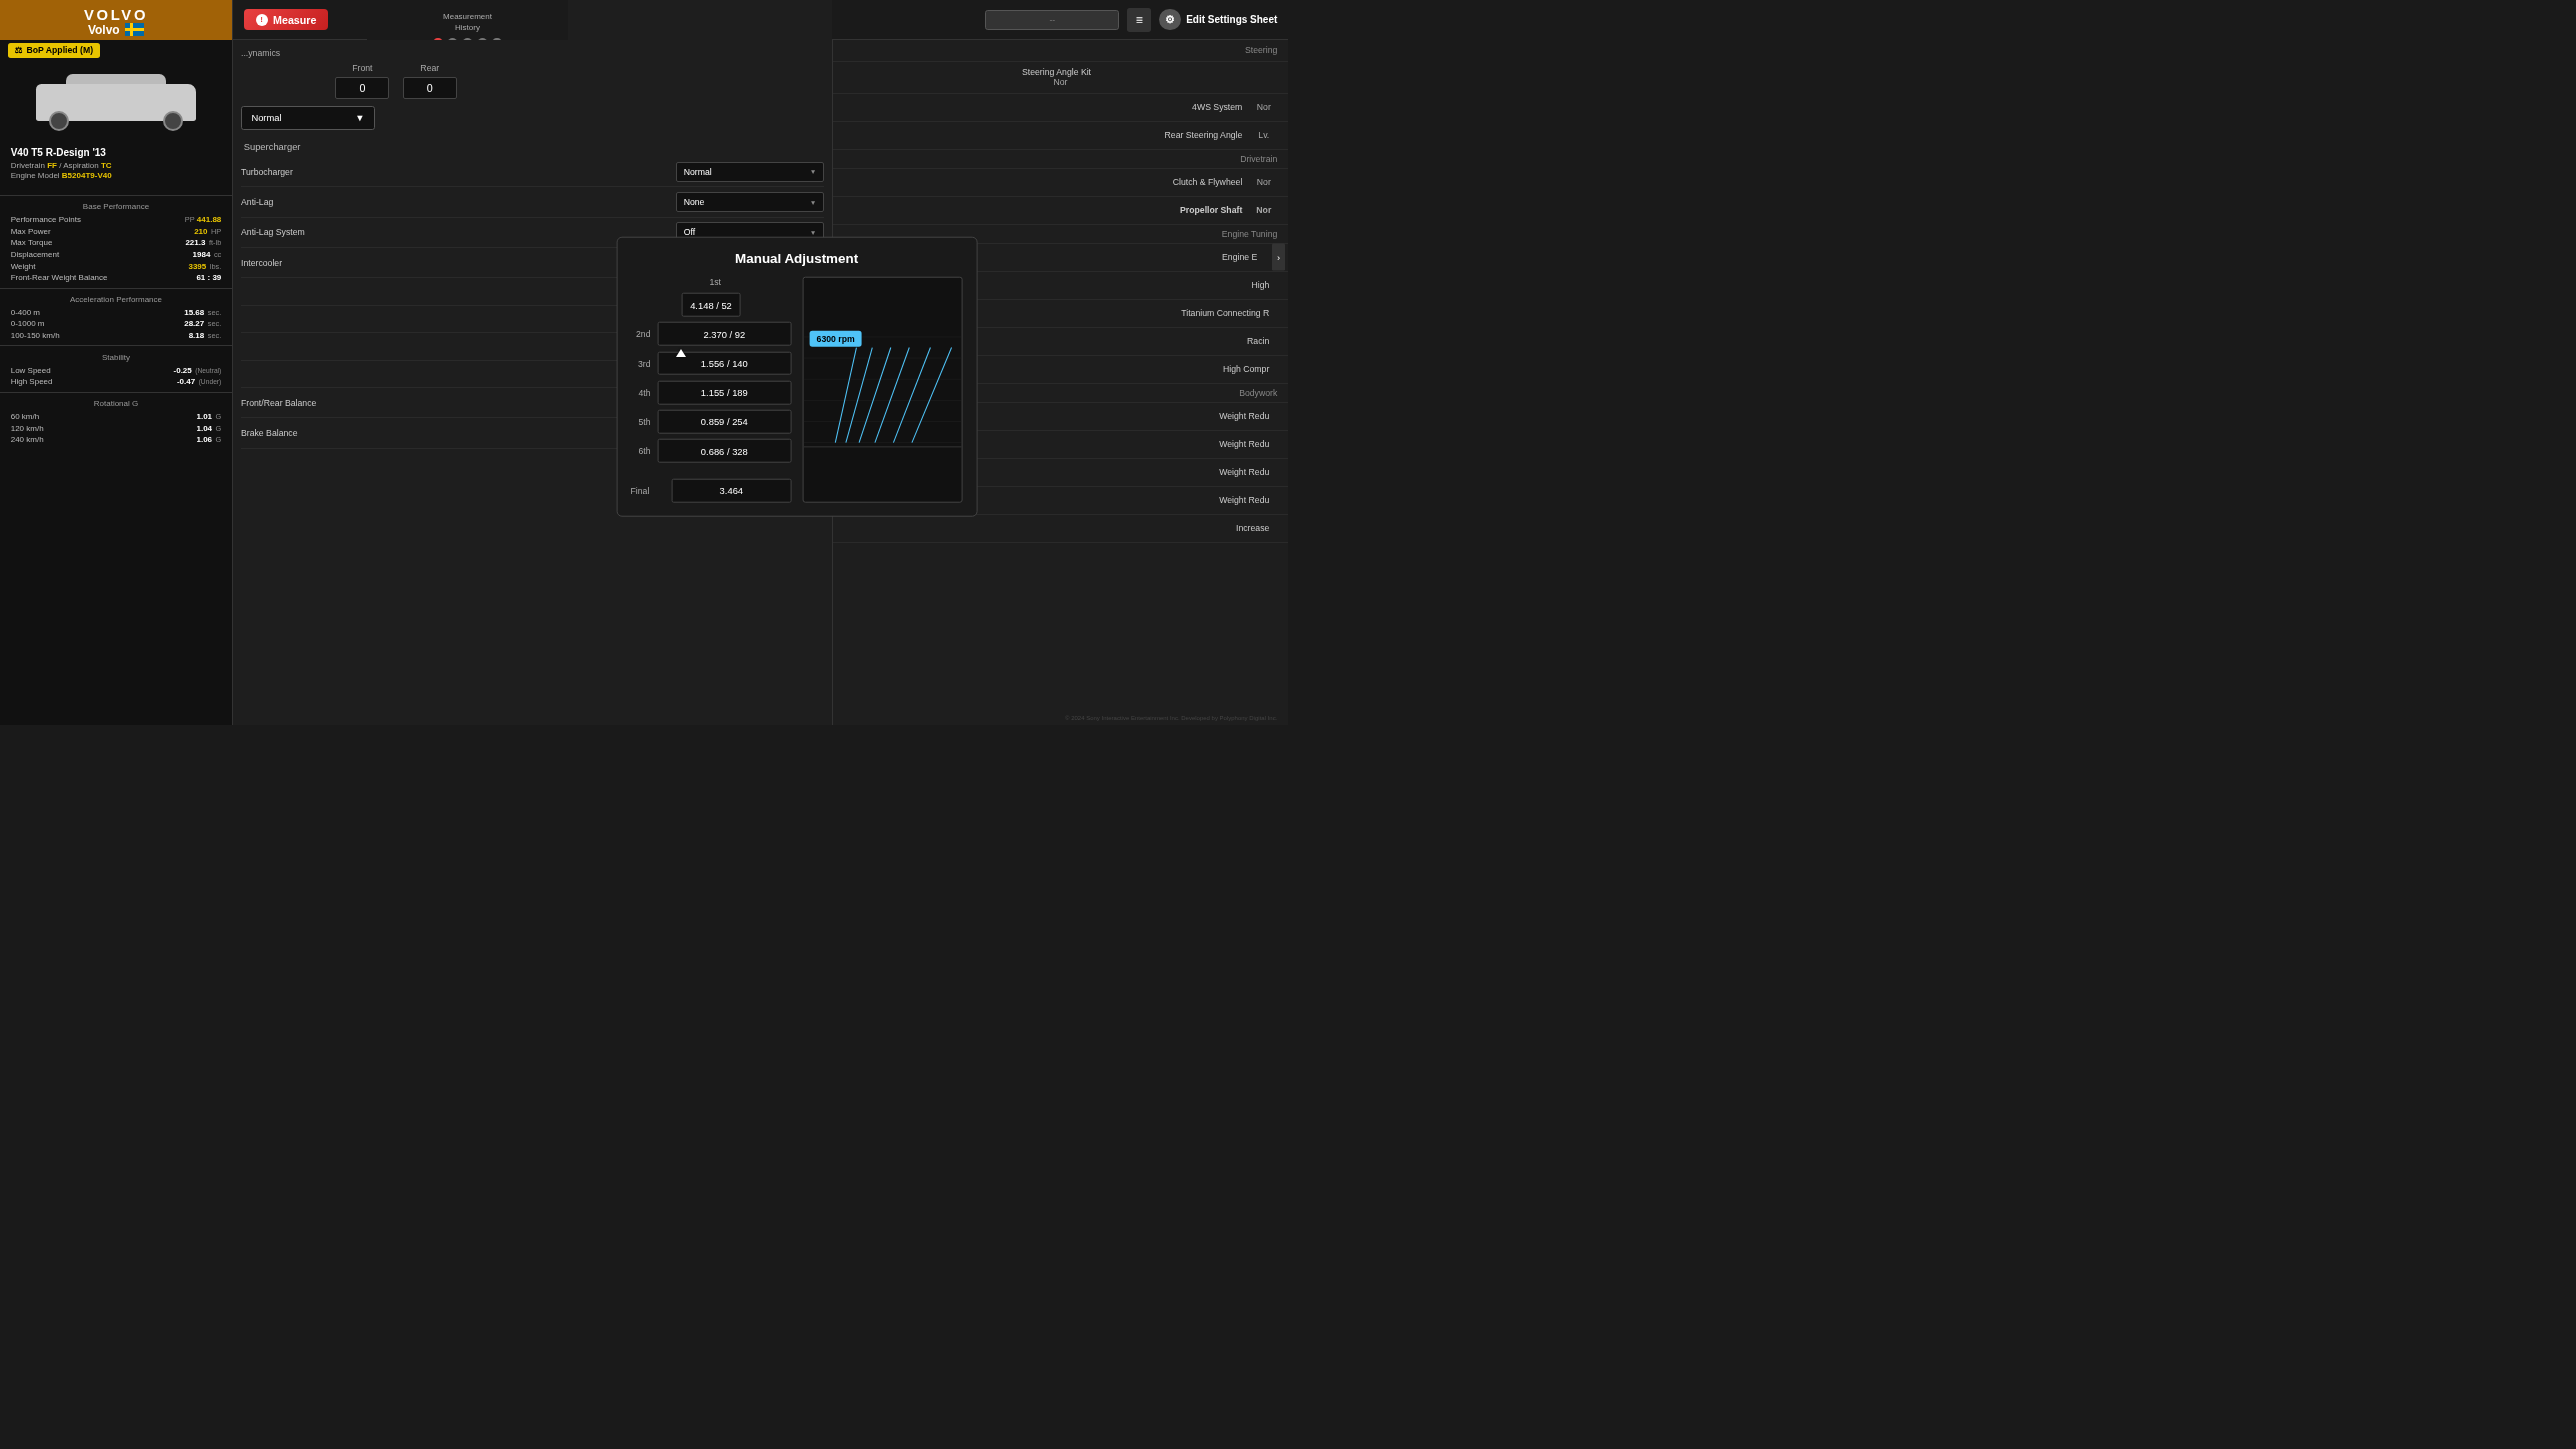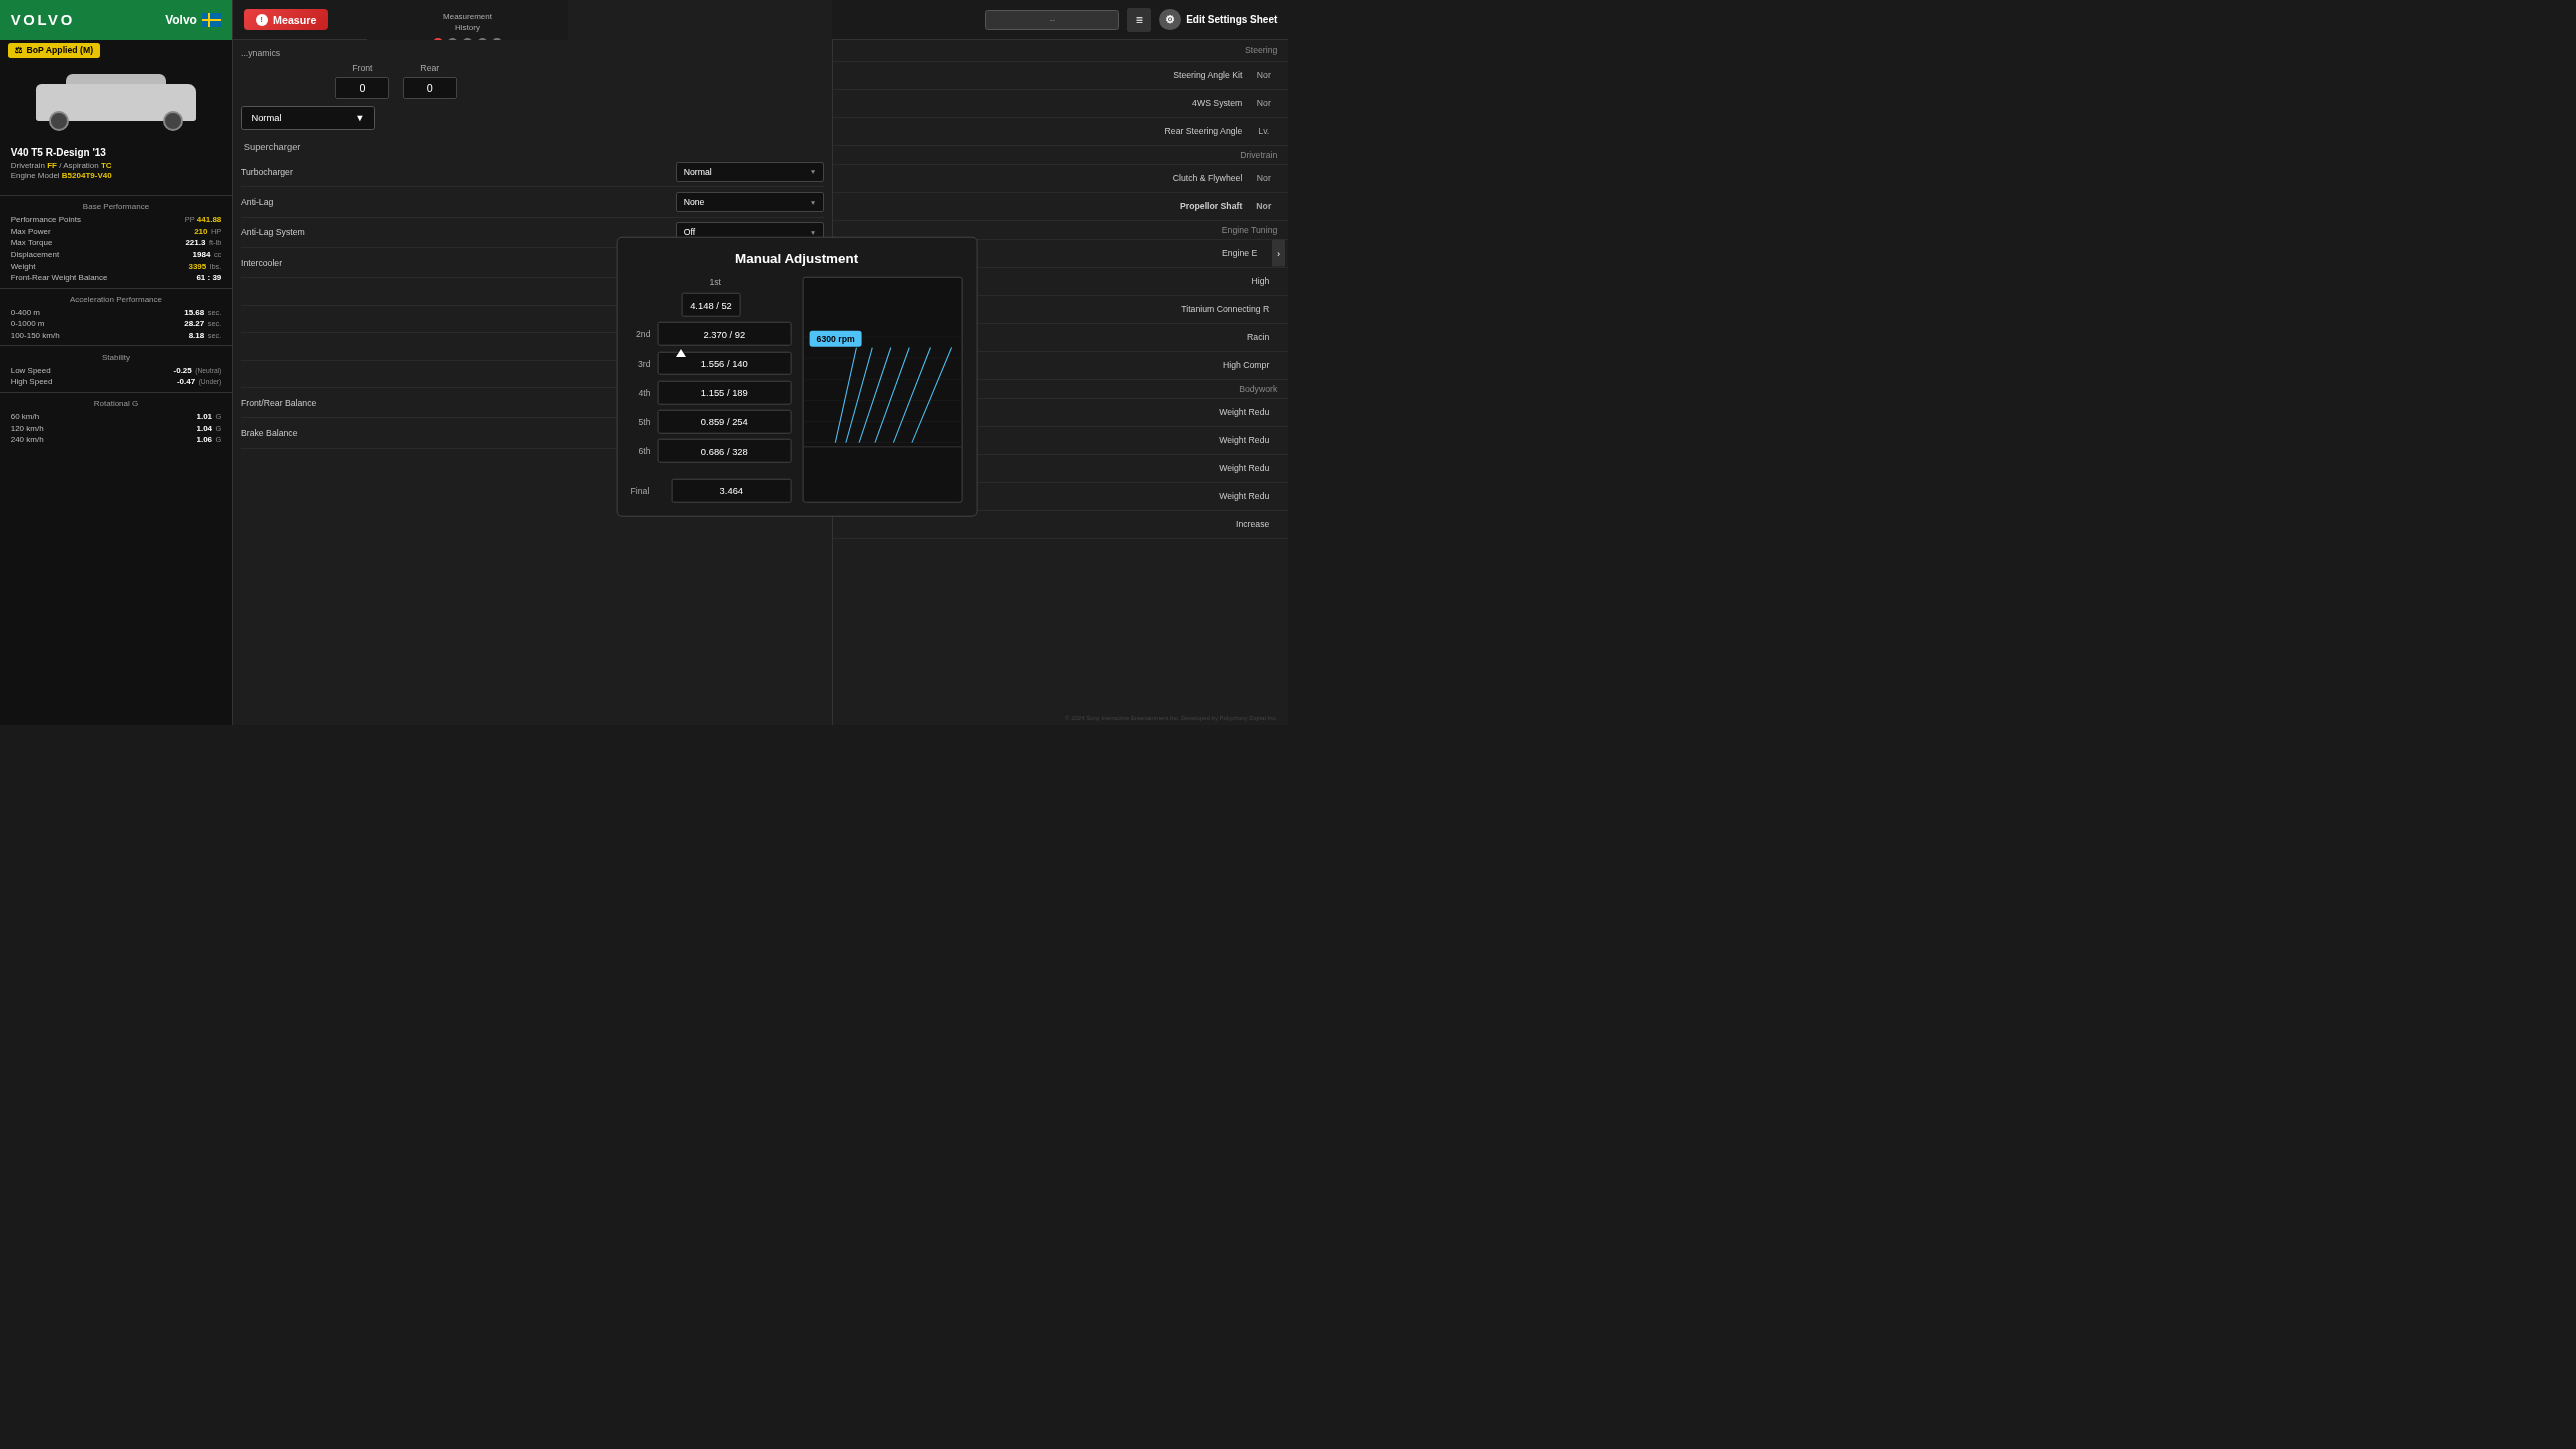--- a/index.html
+++ b/index.html
@@ -21,22 +21,23 @@
       height: 100%;
       background: #111;
       border-right: 0.7px solid #333;
     }
 
     #header-bar {
       display: flex;
       align-items: center;
       justify-content: space-between;
       padding: 6.7px 10.7px;
-      background: #15803d;
+      background: #a16207;
       height: 40px;
+      flex-direction: column;
     }
 
     #volvo-logo {
       font-size: 14.8px;
       font-weight: 900;
       letter-spacing: 2.7px;
       color: #fff;
     }
 
     #volvo-brand {
@@ -694,21 +695,21 @@
         <span>Normal</span>
         <span style="color:#888;font-size:6.7px;">▼</span>
       </div>
     </div>
   </div>
 
   <div id="settings-panel" style="position:absolute;top:40px;right:0;width:456px;height:calc(100% - 40px);background:#1e1e1e;border-left:0.7px solid #333;overflow-y:auto;">
 
     <div style="text-align:right;font-size:8.7px;color:#888;padding:5.4px 10.7px;border-bottom:0.7px solid #2a2a2a;">Steering</div>
 
-    <div class="settings-row" style="display:flex;align-items:center;justify-content:space-between;padding:5.4px 10.7px;border-bottom:0.7px solid #2a2a2a;">
+    <div class="settings-row" style="display:flex;align-items:center;justify-content:space-between;padding:5.4px 10.7px;border-bottom:0.7px solid #2a2a2a;flex-direction:column;">
       <span class="settings-row-label" style="font-size:8.7px;color:#ccc;text-align:right;flex:1;margin-right:8px;">Steering Angle Kit</span>
       <span style="font-size:8.7px;color:#aaa;width:27px;text-align:center;">Nor</span>
     </div>
 
     <div class="settings-row" style="display:flex;align-items:center;justify-content:space-between;padding:5.4px 10.7px;border-bottom:0.7px solid #2a2a2a;">
       <span class="settings-row-label" style="font-size:8.7px;color:#ccc;text-align:right;flex:1;margin-right:8px;">4WS System</span>
       <span style="font-size:8.7px;color:#aaa;width:27px;text-align:center;">Nor</span>
     </div>
 
     <div class="settings-row" style="display:flex;align-items:center;justify-content:space-between;padding:5.4px 10.7px;border-bottom:0.7px solid #2a2a2a;">

